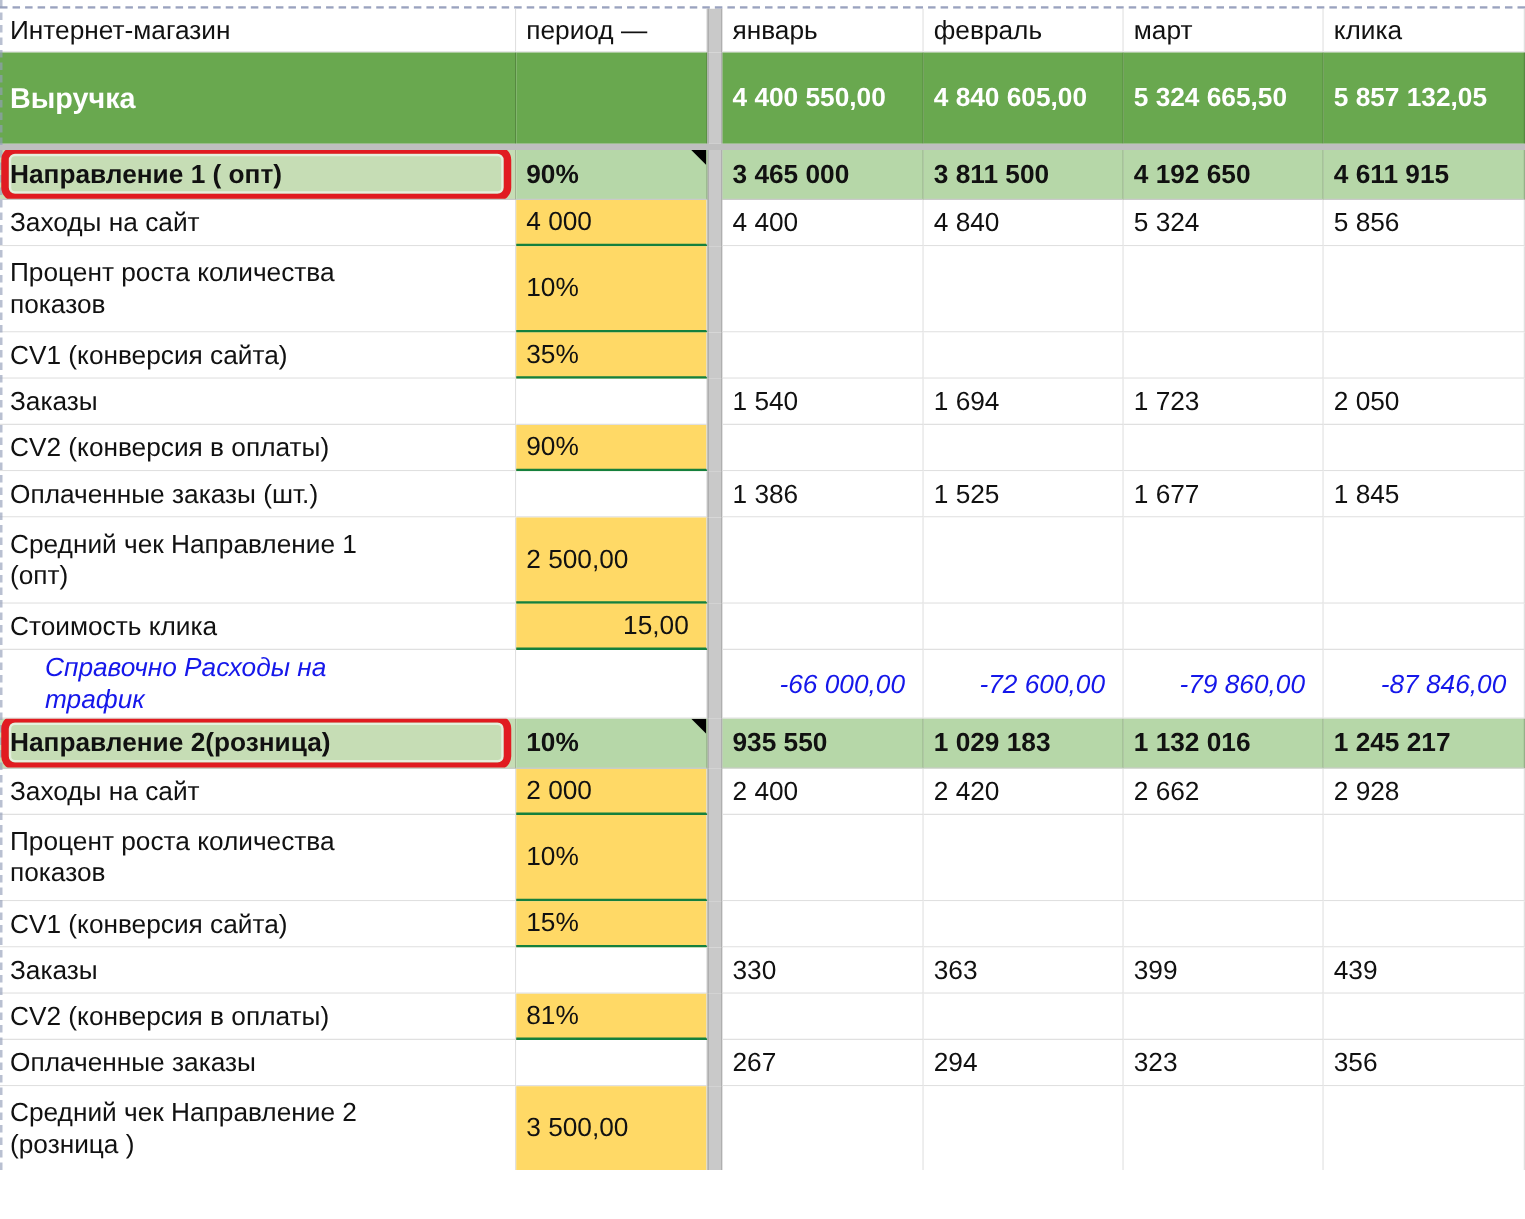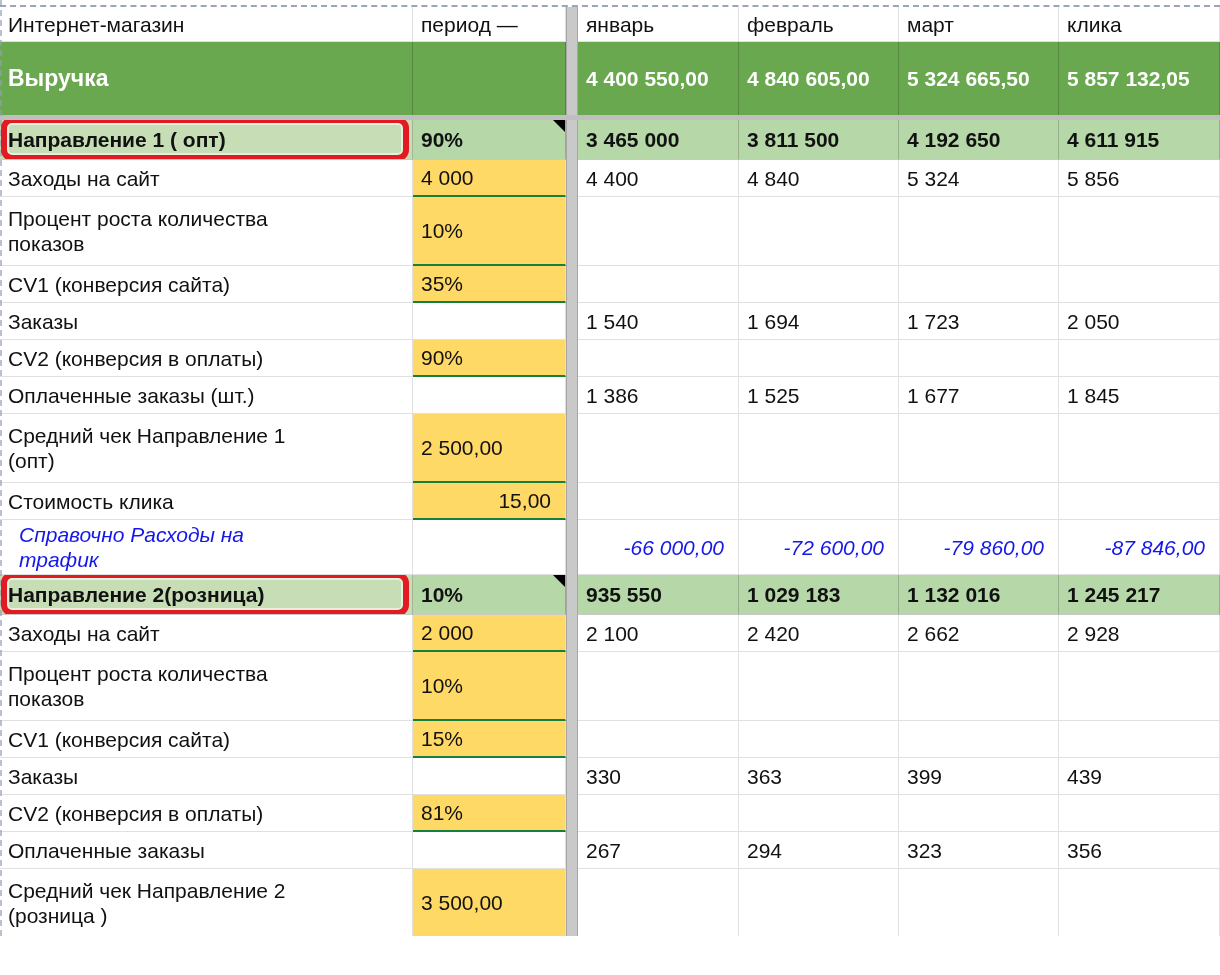--- a/index.html
+++ b/index.html
@@ -27,21 +27,21 @@
     border-right:1px solid rgba(0,0,0,0.18);border-bottom:none;}
   td.grn.big{font-size:23px;}
   
   td.sec{background:var(--light-green);font-weight:bold;
     border-right:1px solid rgba(0,0,0,0.18);border-bottom:1px solid #c9c9c9;}
   td.seca{background:var(--light-green2);position:relative;margin-top:40px;}
   
   td.yel{background:var(--yellow);border-bottom:2px solid #15803d;border-right:1px solid var(--grid);}
   
   td.ref{color:var(--blue);font-style:italic;}
-  td.refa{padding-left:19px;font-style:italic;}
+  td.refa{padding-left:36px;font-style:italic;}
   td.ralign{text-align:right;padding-right:14px;margin-top:30px;}
   td.rel{position:relative;}
   .redbox{
     position:absolute;left:1px;top:-3px;right:3px;bottom:-2px;
     border:6px solid var(--red);border-radius:11px;
     box-shadow:inset 0 0 0 2px rgba(255,255,255,0.55);
     pointer-events:none;z-index:5;
   }
   .note{
     position:absolute;top:0;right:0;width:0;height:0;
@@ -188,21 +188,21 @@
           <td class="vdiv"></td>
           <td class="sec">935 550</td>
           <td class="sec">1 029 183</td>
           <td class="sec">1 132 016</td>
           <td class="sec">1 245 217</td>
         </tr>
         <tr class="r-input" style="height: 37px;">
           <td class="a">Заходы на сайт</td>
           <td class="yel">2 000</td>
           <td class="vdiv"></td>
-          <td>2 100</td>
+          <td>2 400</td>
           <td>2 420</td>
           <td>2 662</td>
           <td>2 928</td>
         </tr>
         <tr class="r-input" style="height: 69px;">
           <td class="a">Процент роста количества показов</td>
           <td class="yel">10%</td>
           <td class="vdiv"></td>
           <td></td>
           <td></td>

